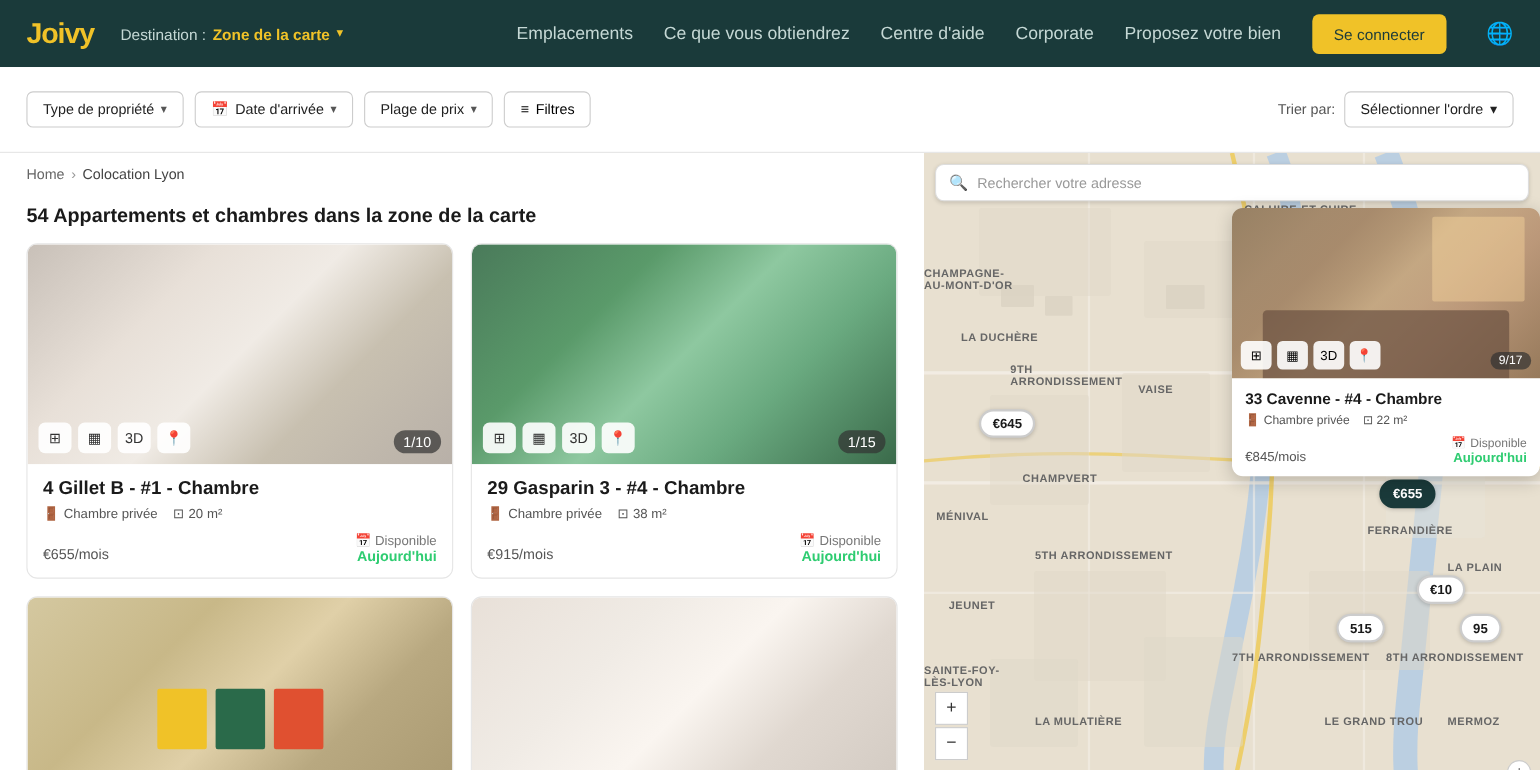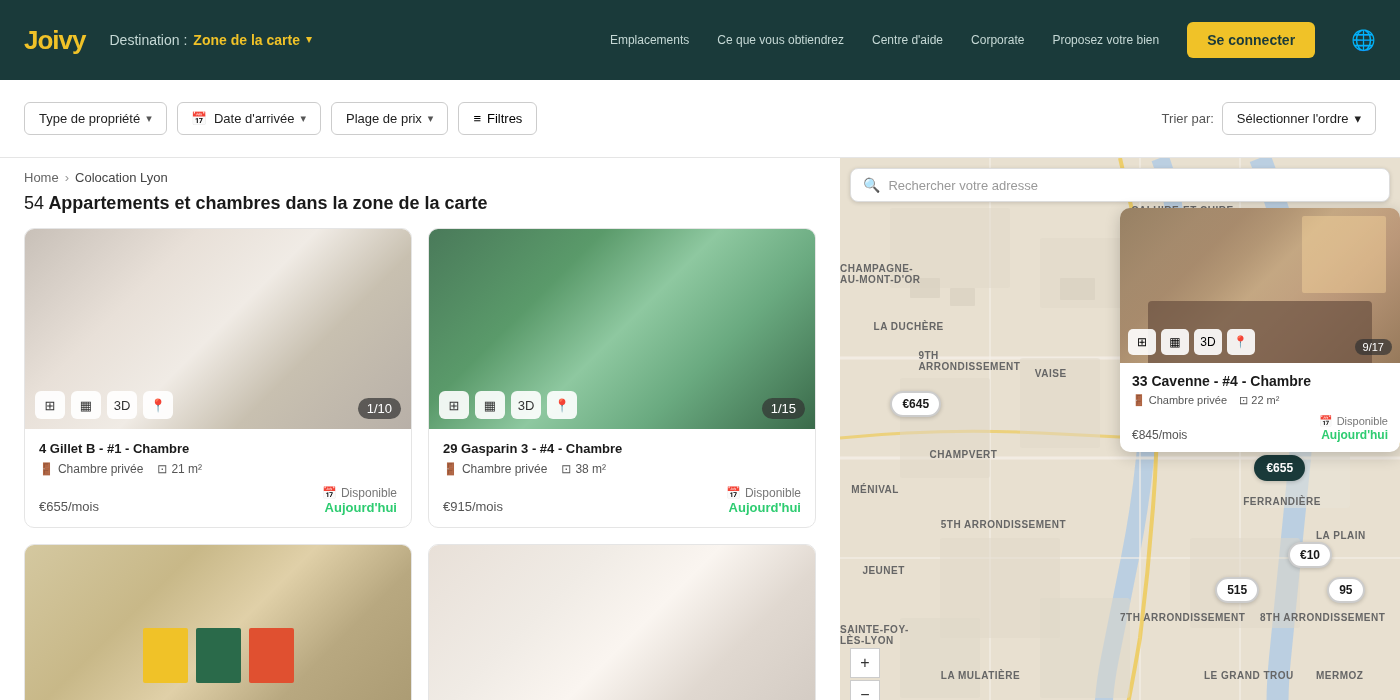--- a/index.html
+++ b/index.html
@@ -4,21 +4,21 @@
   <style>
     * { box-sizing: border-box; margin: 0; padding: 0; }
     body { font-family: -apple-system, BlinkMacSystemFont, 'Segoe UI', sans-serif; font-size: 14px; color: #222; background: #fff; width: 1400px; height: 700px; overflow: hidden; }
 
     
     .header {
       background: #1a3a3a;
       display: flex;
       align-items: center;
       padding: 0 24px;
-      height: 80px;
+      height: 61px;
       gap: 24px;
     }
     .logo {
       font-size: 26px;
       font-weight: 800;
       color: #f0c228;
       letter-spacing: -1px;
       cursor: pointer;
       white-space: nowrap;
     }
@@ -42,31 +42,31 @@
       cursor: pointer;
     }
     .nav-links {
       display: flex;
       gap: 28px;
       margin-left: auto;
       align-items: center;
     }
     .nav-link {
       color: #c5d8d5;
-      font-size: 12px;
+      font-size: 16px;
       cursor: pointer;
       white-space: nowrap;
     }
     .btn-connect {
       background: #f0c228;
       color: #1a3a3a;
       border: none;
       border-radius: 6px;
       padding: 10px 20px;
-      font-weight: 700;
+      font-weight: 400;
       font-size: 14px;
       cursor: pointer;
       white-space: nowrap;
     }
     .globe-icon {
       color: #c5d8d5;
       font-size: 20px;
       cursor: pointer;
       margin-left: 8px;
     }
@@ -135,32 +135,32 @@
       overflow-y: auto;
       padding: 12px 24px;
       flex-shrink: 0;
     }
     .breadcrumb {
       display: flex;
       align-items: center;
       gap: 6px;
       font-size: 13px;
       color: #666;
-      margin-bottom: 8px;
+      margin-bottom: 20px;
     }
     .breadcrumb a { color: #666; text-decoration: none; }
     .breadcrumb .sep { color: #999; }
     .breadcrumb .current { color: #444; }
     .results-title {
       font-size: 18px;
       font-weight: 700;
       color: #1a1a1a;
       margin-bottom: 14px;
     }
-    .results-count { font-weight: 400; }
+    .results-count { font-weight: 700; }
 
     
     .card-grid {
       display: grid;
       grid-template-columns: 1fr 1fr;
       gap: 16px;
     }
     .property-card {
       border: 1px solid #e5e5e5;
       border-radius: 10px;
@@ -214,21 +214,21 @@
       color: #fff;
       font-size: 13px;
       border-radius: 12px;
       padding: 3px 9px;
     }
 
     .card-body {
       padding: 12px 14px;
     }
     .card-title {
-      font-size: 13px;
+      font-size: 17px;
       font-weight: 600;
       color: #1a1a1a;
       margin-bottom: 6px;
     }
     .card-meta {
       display: flex;
       gap: 14px;
       font-size: 12px;
       color: #555;
       margin-bottom: 10px;
@@ -556,21 +556,21 @@
         </div>
         <div class="card-body">
           <div class="card-title">4 Gillet B - #1 - Chambre</div>
           <div class="card-meta">
             <div class="card-meta-item">
               <span>🚪</span>
               <span>Chambre privée</span>
             </div>
             <div class="card-meta-item">
               <span>⊡</span>
-              <span>21 m²</span>
+              <span>20 m²</span>
             </div>
           </div>
           <div class="card-footer">
             <div class="card-price">
               <span>€655</span><span>/mois</span>
             </div>
             <div class="card-availability">
               <div>
                 <span>📅</span>
                 <span>Disponible</span>

